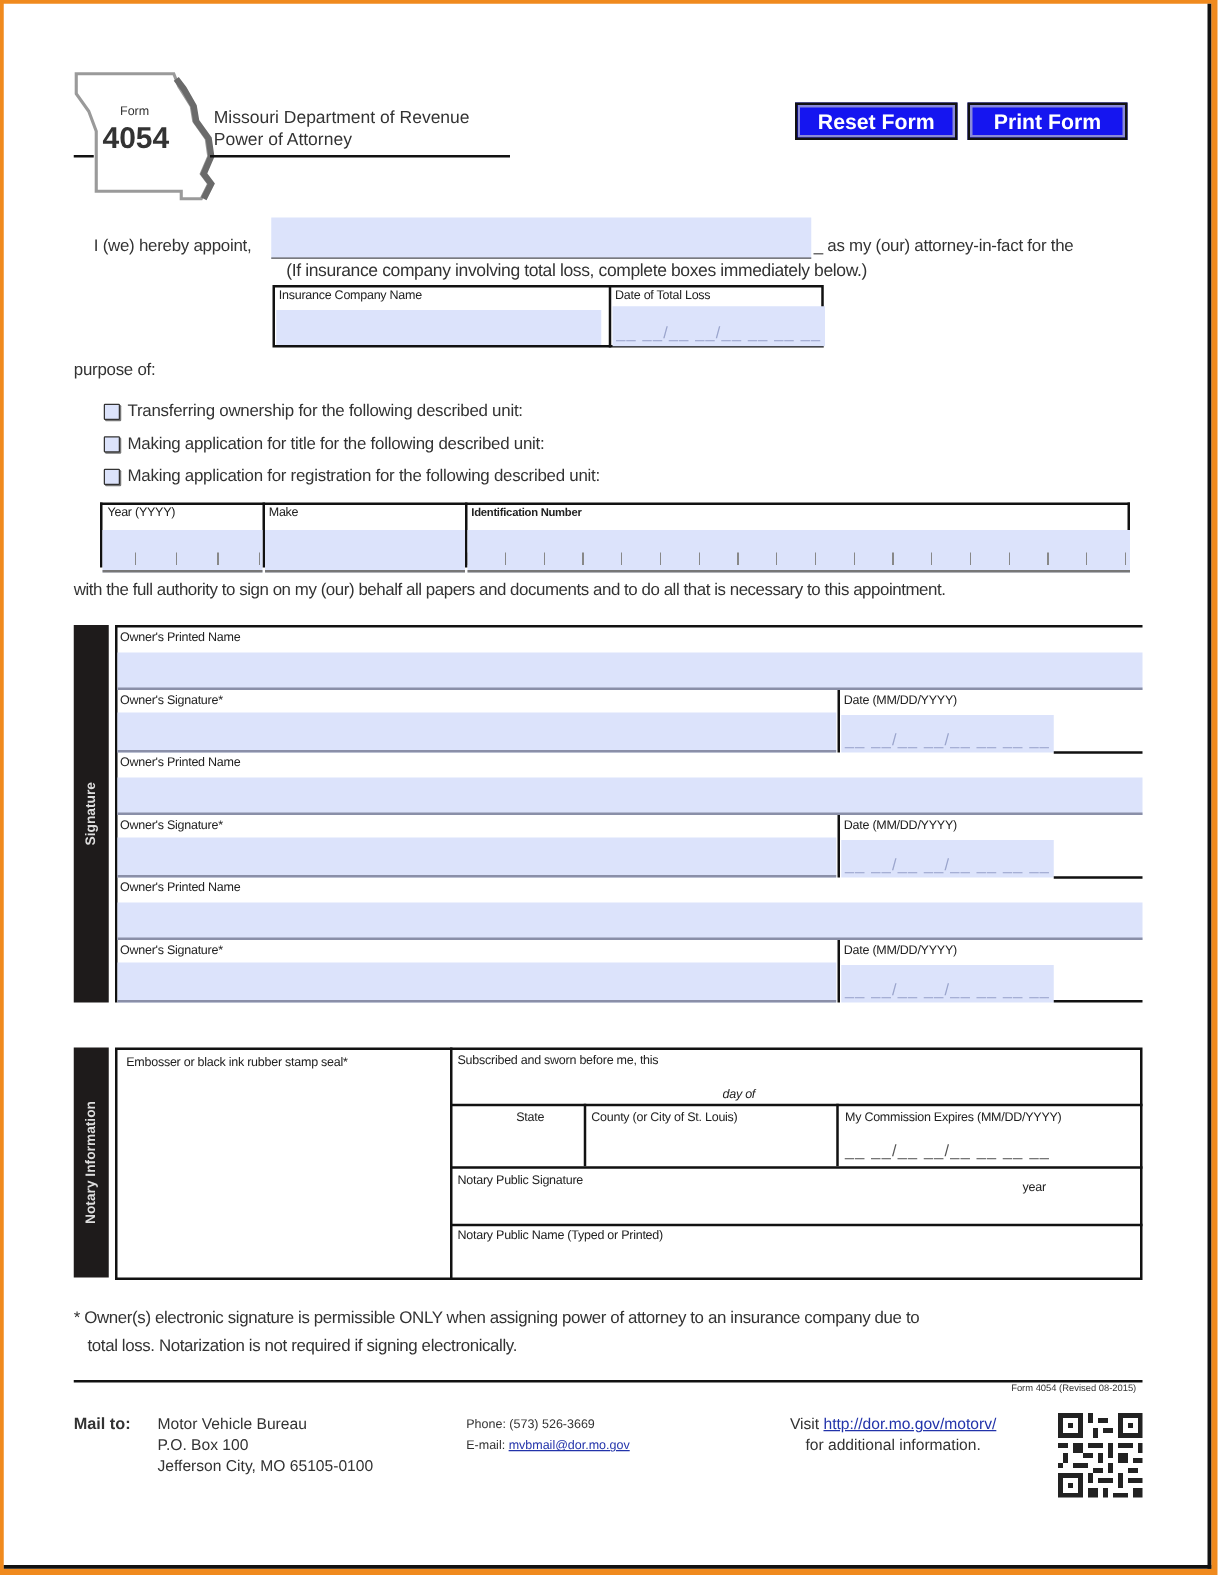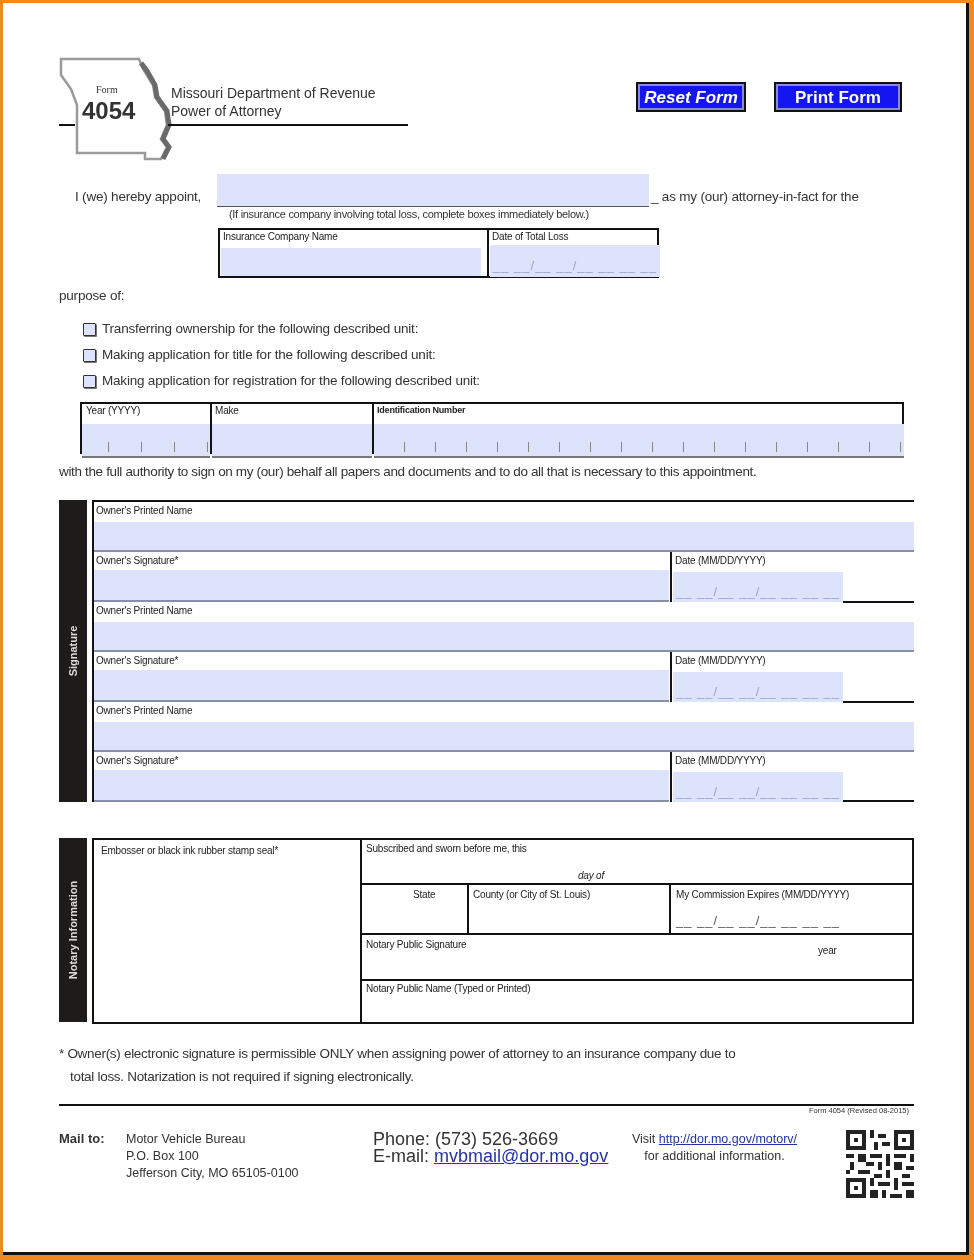--- a/index.html
+++ b/index.html
@@ -21,34 +21,34 @@
 </style>
 </head>
 <body>
 
 <div class="page">
 
   <svg class="abs" style="left:54px;top:52px;" width="120" height="108" viewBox="0 0 120 108">
     <path d="M4 4 L82 4 L86 14 L96 30 L98 42 L108 56 L110 70 L104 84 L110 92 L104 104 L88 104 L88 98 L20 98 L20 50 L14 34 L4 20 Z" fill="#fff" stroke="#9a9a9a" stroke-width="2.5"></path>
     <path d="M84 8 L90 16 L98 30 L100 42 L110 56 L112 70 L106 84 L112 92 L106 104" fill="none" stroke="#6a6a6a" stroke-width="5"></path>
   </svg>
-  <div class="abs" style="left:93px;top:81px;font-size:10px;color:#333;font-family:Liberation Serif, serif;">Form</div>
+  <div class="abs" style="left:93px;top:81px;font-size:10px;color:#333;">Form</div>
   <div class="abs" style="left:79px;top:94px;font-size:24px;color:#333;font-weight:bold;">4054</div>
   <div class="hline" style="left:56px;top:121px;width:16px;height:1.5px;"></div>
   <div class="abs" style="left:168px;top:82px;font-size:14px;color:#333;">Missouri Department of Revenue</div>
   <div class="abs" style="left:168px;top:100px;font-size:14px;color:#333;">Power of Attorney</div>
   <div class="hline" style="left:165px;top:121px;width:240px;height:1.5px;"></div>
 
-  <div class="btn" style="left:633px;width:110px;font-style:italic;">Reset Form</div>
+  <div class="btn" style="left:633px;width:130px;">Reset Form</div>
   <div class="btn" style="left:771px;width:128px;">Print Form</div>
 
   <div class="abs txt" style="left:56px;top:186px;margin-left:16px;">I (we) hereby appoint,</div>
   <div class="abs fill" style="left:214px;top:171px;width:432px;height:32px;border-bottom:1.5px solid #555;"></div>
   <div class="abs txt" style="left:648px;top:186px;">_ <span>as my (our) attorney-in-fact for the</span></div>
-  <div class="abs" style="left:226px;top:205px;font-size:11px;color:#333;letter-spacing:-0.3px;">(If insurance company involving total loss, complete boxes immediately below.)</div>
+  <div class="abs" style="left:226px;top:205px;font-size:14px;color:#333;letter-spacing:-0.3px;">(If insurance company involving total loss, complete boxes immediately below.)</div>
 
   <div class="abs" style="left:215px;top:225px;width:441px;height:50px;border:2px solid #111;box-sizing:border-box;"></div>
   <div class="vline" style="left:484px;top:225px;height:50px;"></div>
   <div class="abs lbl" style="left:220px;top:228px;">Insurance Company Name</div>
   <div class="abs fill" style="left:218px;top:245px;width:260px;height:28px;"></div>
   <div class="abs lbl" style="left:489px;top:228px;">Date of Total Loss</div>
   <div class="abs fill" style="left:487px;top:242px;width:170px;height:32px;"></div>
   <div class="dateph" style="left:490px;top:255px;">__ __/__ __/__ __ __ __</div>
 
   <div class="abs txt" style="left:56px;top:285px;">purpose of:</div>
@@ -131,21 +131,21 @@
   <div class="hline" style="left:56px;top:1101px;width:855px;"></div>
   <div class="abs" style="right:57px;top:1103px;font-size:7.5px;color:#333;">Form 4054 (Revised 08-2015)</div>
 
   <div class="abs" style="left:56px;top:1128px;font-size:13px;font-weight:bold;color:#333;">Mail to:</div>
   <div class="abs" style="left:123px;top:1128px;font-size:12.5px;color:#333;line-height:17px;">
     <div>Motor Vehicle Bureau</div>
     <div>P.O. Box 100</div>
     <div>Jefferson City, MO 65105-0100</div>
   </div>
 
-  <div class="abs" style="left:370px;top:1128px;font-size:18px;color:#333;line-height:17px;">
+  <div class="abs" style="left:370px;top:1128px;font-size:10px;color:#333;line-height:17px;">
     <div>Phone: (573) 526-3669</div>
     <div><span>E-mail:</span> <a class="link">mvbmail@dor.mo.gov</a></div>
   </div>
 
   <div class="abs" style="left:604px;top:1128px;font-size:12.5px;color:#333;line-height:17px;text-align:center;width:215px;">
     <div><span>Visit</span> <a class="link">http://dor.mo.gov/motorv/</a></div>
     <div>for additional information.</div>
   </div>
 
   <svg class="abs" style="left:843px;top:1127px;" width="68" height="68" viewBox="0 0 17 17" shape-rendering="crispEdges">

